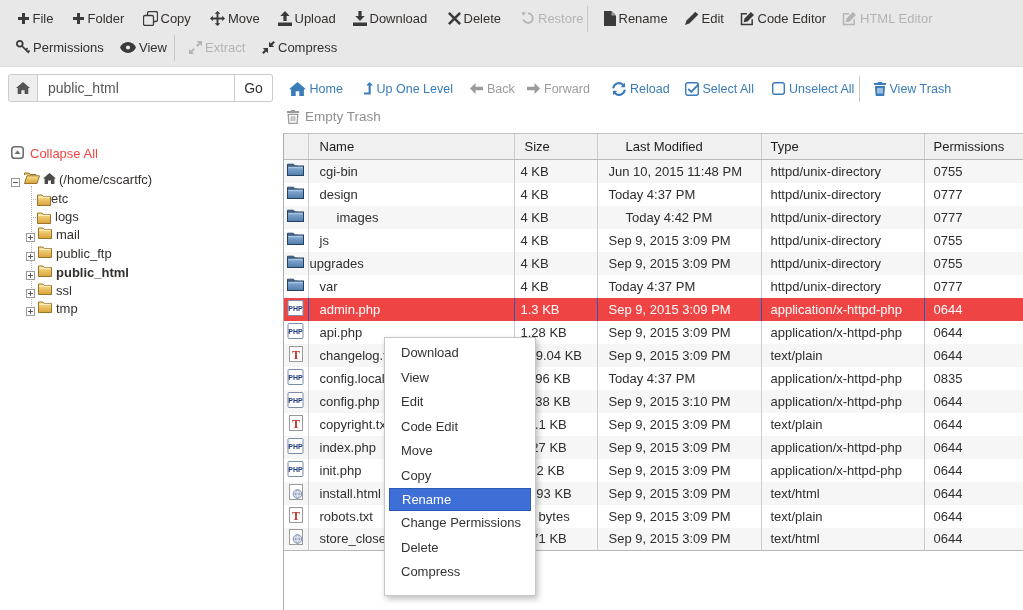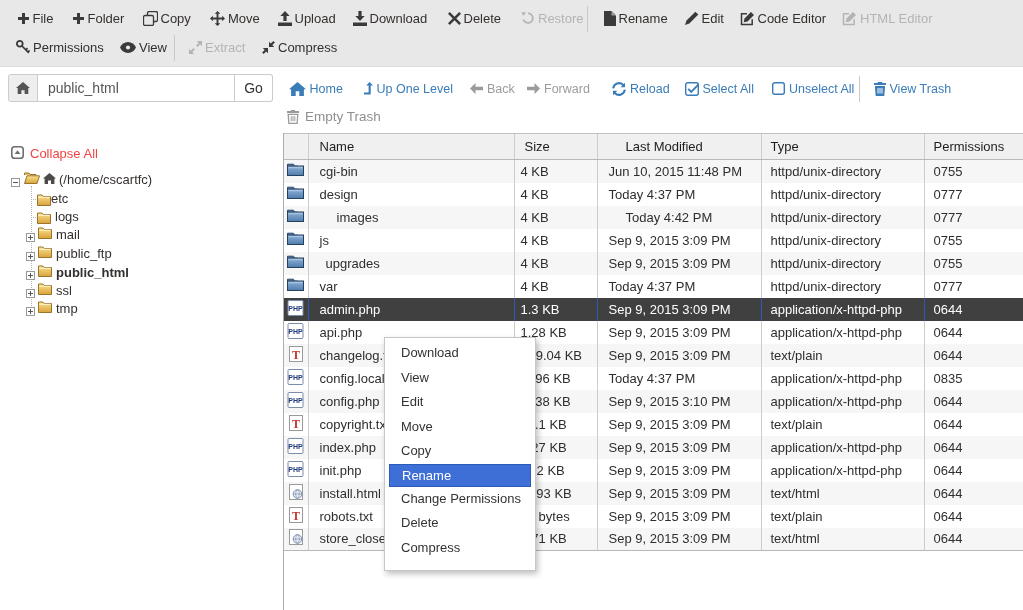--- a/index.html
+++ b/index.html
@@ -31,21 +31,21 @@
 #divider{position:absolute;left:283px;top:133px;width:1px;height:477px;background:#adadad}
 
 #emptytrash{position:absolute;left:287px;top:109px;display:flex;align-items:center;font-size:13.5px;color:#8f8f8f}
 #emptytrash svg{margin-right:6px}
 
 #ftable{position:absolute;left:284px;top:133px;width:739px;border-collapse:collapse;table-layout:fixed;font-size:13px;color:#2e2e2e}
 #ftable th{height:26px;background:#f0f0f0;border-top:1px solid #c2c2c2;border-bottom:1px solid #b8b8b8;font-weight:normal;text-align:left;font-size:13px;color:#1d1d1d}
 #ftable td{height:23px;overflow:hidden;white-space:nowrap}
 #ftable .c1{border-left:1px solid #ccc}
 #ftable tr.alt td{background:#f6f6f6}
-#ftable tr.sel td{background:#404040;color:#fff}
+#ftable tr.sel td{background:#ef4444;color:#fff}
 #ftable tr.sel td.c1{border-left-color:#3058b8}
 #ftable tr.last td{border-bottom:1px solid #b8b8b8}
 td.ic{text-align:center}
 th.ic{width:24px}
 
 #cmenu{position:absolute;left:384px;top:337px;width:152px;background:#fff;border:1px solid #c6c6c6;box-shadow:2px 3px 6px rgba(0,0,0,.25);padding:3px 0 10px 0;font-size:13px;color:#333;z-index:9}
 #cmenu .mi{height:24.5px;line-height:24.5px;padding-left:16px}
 #cmenu .mi.hl{background:#3e6fd6;border:1px solid #2b59b6;color:#fff;margin:0 4px;padding-left:12px;height:23px;line-height:21px}
 </style>
 </head>
@@ -390,21 +390,21 @@
             <defs>
               <linearGradient id="bf" x1="0" y1="0" x2="0" y2="1">
                 <stop offset="0" stop-color="#8fb2d8"></stop>
                 <stop offset="1" stop-color="#4f7cad"></stop>
               </linearGradient>
             </defs>
             <path d="M.5 3.5V1.2h6l1 2h3.5" fill="#5d7fa6" stroke="#2c4a6e"></path>
             <rect x=".5" y="3" width="16" height="9.5" fill="url(#bf)" stroke="#24415f"></rect>
             <rect x="1.5" y="4" width="14" height="1.2" fill="#a9c4e0"></rect>
           </svg></td>
-        <td class="c1" style="padding-left:17px">upgrades</td>
+        <td class="c1" style="padding-left:1px">upgrades</td>
         <td class="c1" style="padding-left:6px">4 KB</td>
         <td class="c1" style="padding-left:11px">Sep 9, 2015 3:09 PM</td>
         <td class="c1" style="padding-left:9px">httpd/unix-directory</td>
         <td class="c1" style="padding-left:9px">0755</td>
       </tr>
 <tr>
         <td class="ic"><svg width="17" height="13" viewBox="0 0 17 13">
             <defs>
               <linearGradient id="bf" x1="0" y1="0" x2="0" y2="1">
                 <stop offset="0" stop-color="#8fb2d8"></stop>
@@ -543,19 +543,20 @@
         <td class="c1" style="padding-left:11px">Sep 9, 2015 3:09 PM</td>
         <td class="c1" style="padding-left:9px">text/html</td>
         <td class="c1" style="padding-left:9px">0644</td>
       </tr>
 </tbody>
   </table>
 <div id="cmenu">
 <div class="mi">Download</div>
 <div class="mi">View</div>
 <div class="mi">Edit</div>
+<div class="mi">Code Edit</div>
 <div class="mi">Move</div>
 <div class="mi">Copy</div>
 <div class="mi hl">Rename</div>
 <div class="mi">Change Permissions</div>
 <div class="mi">Delete</div>
 <div class="mi">Compress</div>
 </div>
 
 </body></html>

